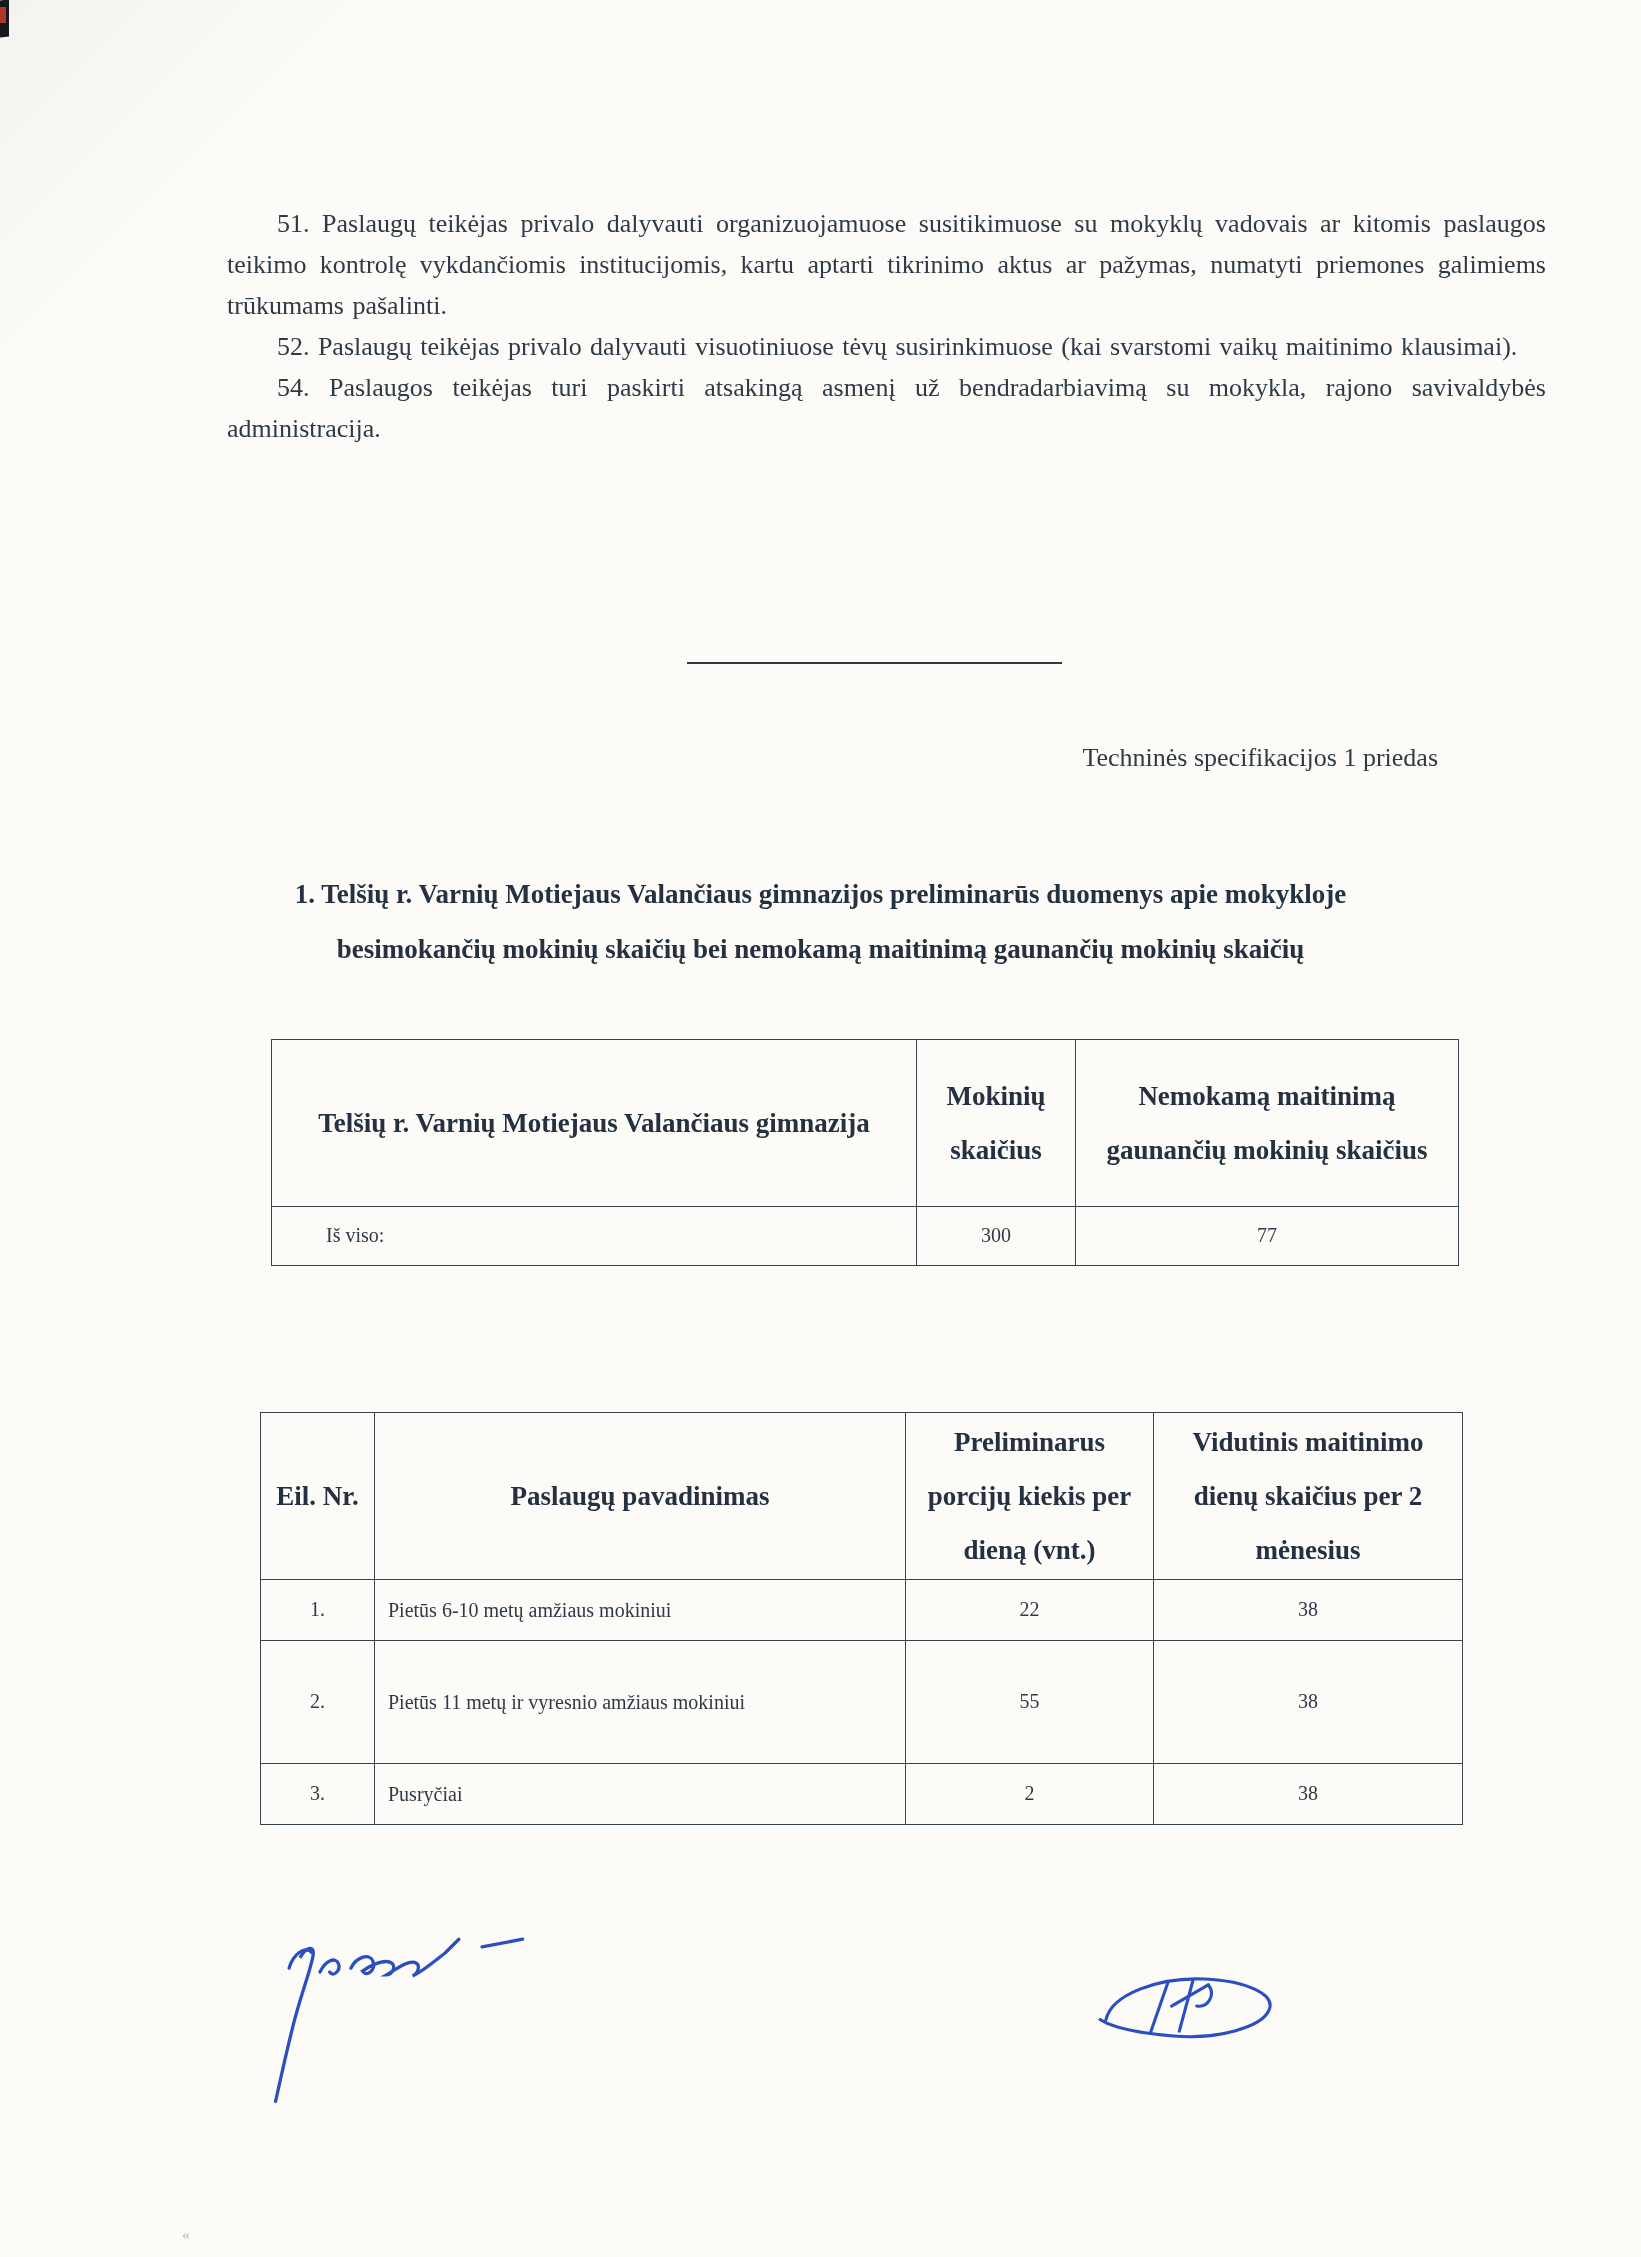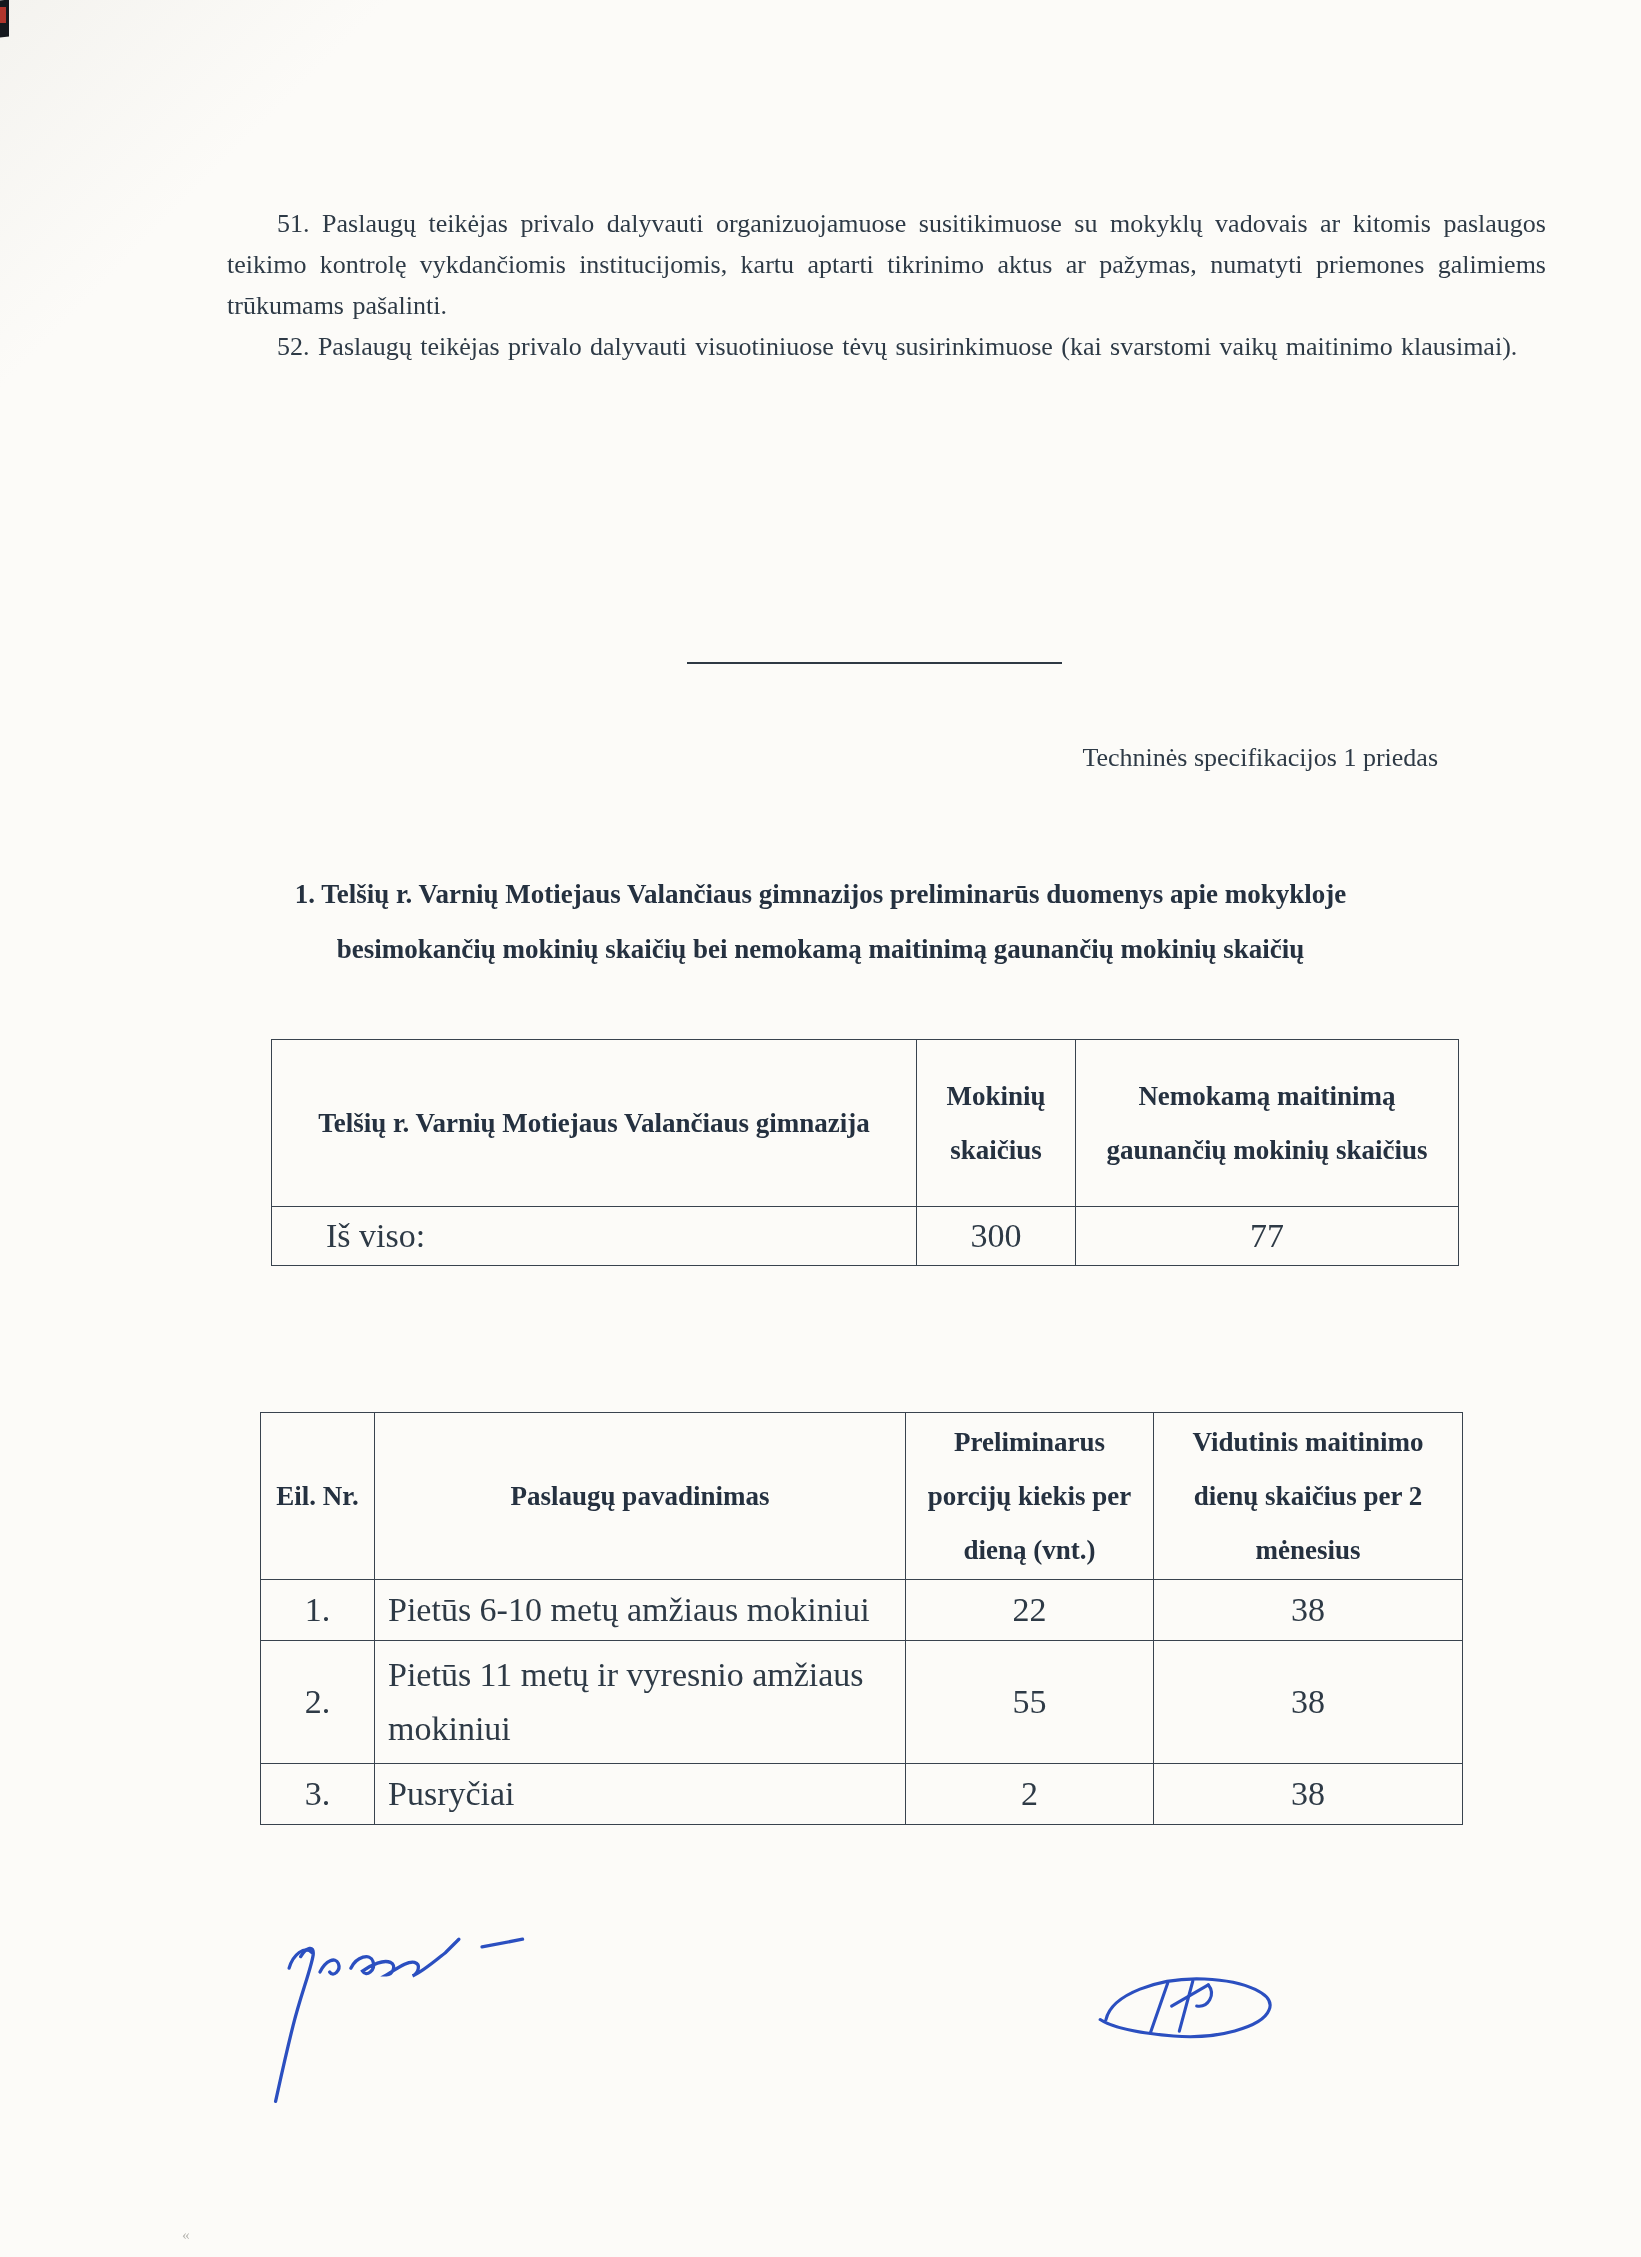--- a/index.html
+++ b/index.html
@@ -42,21 +42,21 @@
     position:absolute;top:1319px;left:227px;width:1319px;
     text-align:center;font-weight:bold;font-size:27px;color:#253140;
   }
 
   table{border-collapse:collapse;table-layout:fixed;}
   th,td{border:1.9px solid #39434e;}
   th{
     font-weight:bold;font-size:27px;line-height:54px;
     text-align:center;vertical-align:middle;padding:1.9px 11.6px;color:#253140;
   }
-  td{font-size:34px;text-align:center;vertical-align:middle;padding:0 7.7px;color:#2e3a46;}
+  td{font-size:20px;text-align:center;vertical-align:middle;padding:0 7.7px;color:#2e3a46;}
 
   .t1{position:absolute;top:1039px;left:271px;width:1188px;}
   .t1 .hrow th{height:162px;}
   .t1 .drow td{height:58px;}
   .t1 td.label-cell{text-align:left;padding-left:54px;}
 
   .t2{position:absolute;top:1412px;left:260px;width:1202px;}
   .t2 .hrow th{height:162px;}
   .t2 tr.r-single td{height:60px;}
   .t2 tr.r-double td{height:122px;}
@@ -69,20 +69,21 @@
 <body>
 
 <div class="page">
 
   <div class="corner-artifact"></div>
   <div class="red-artifact"></div>
 
   <div class="paragraphs">
     <p>51. Paslaugų teikėjas privalo dalyvauti organizuojamuose susitikimuose su mokyklų vadovais ar kitomis paslaugos teikimo kontrolę vykdančiomis institucijomis, kartu aptarti tikrinimo aktus ar pažymas, numatyti priemones galimiems trūkumams pašalinti.</p>
     <p>52. Paslaugų teikėjas privalo dalyvauti visuotiniuose tėvų susirinkimuose (kai svarstomi vaikų maitinimo klausimai).</p>
+    <p>54. Paslaugos teikėjas turi paskirti atsakingą asmenį už bendradarbiavimą su mokykla, rajono savivaldybės administracija.</p>
   </div>
 
   <div class="divider"></div>
 
   <div class="annex">Techninės specifikacijos 1 priedas</div>
 
   <div class="heading1">1. Telšių r. Varnių Motiejaus Valančiaus gimnazijos preliminarūs duomenys apie mokykloje besimokančių mokinių skaičių bei nemokamą maitinimą gaunančių mokinių skaičių</div>
 
   <table class="t1">
     <colgroup>

